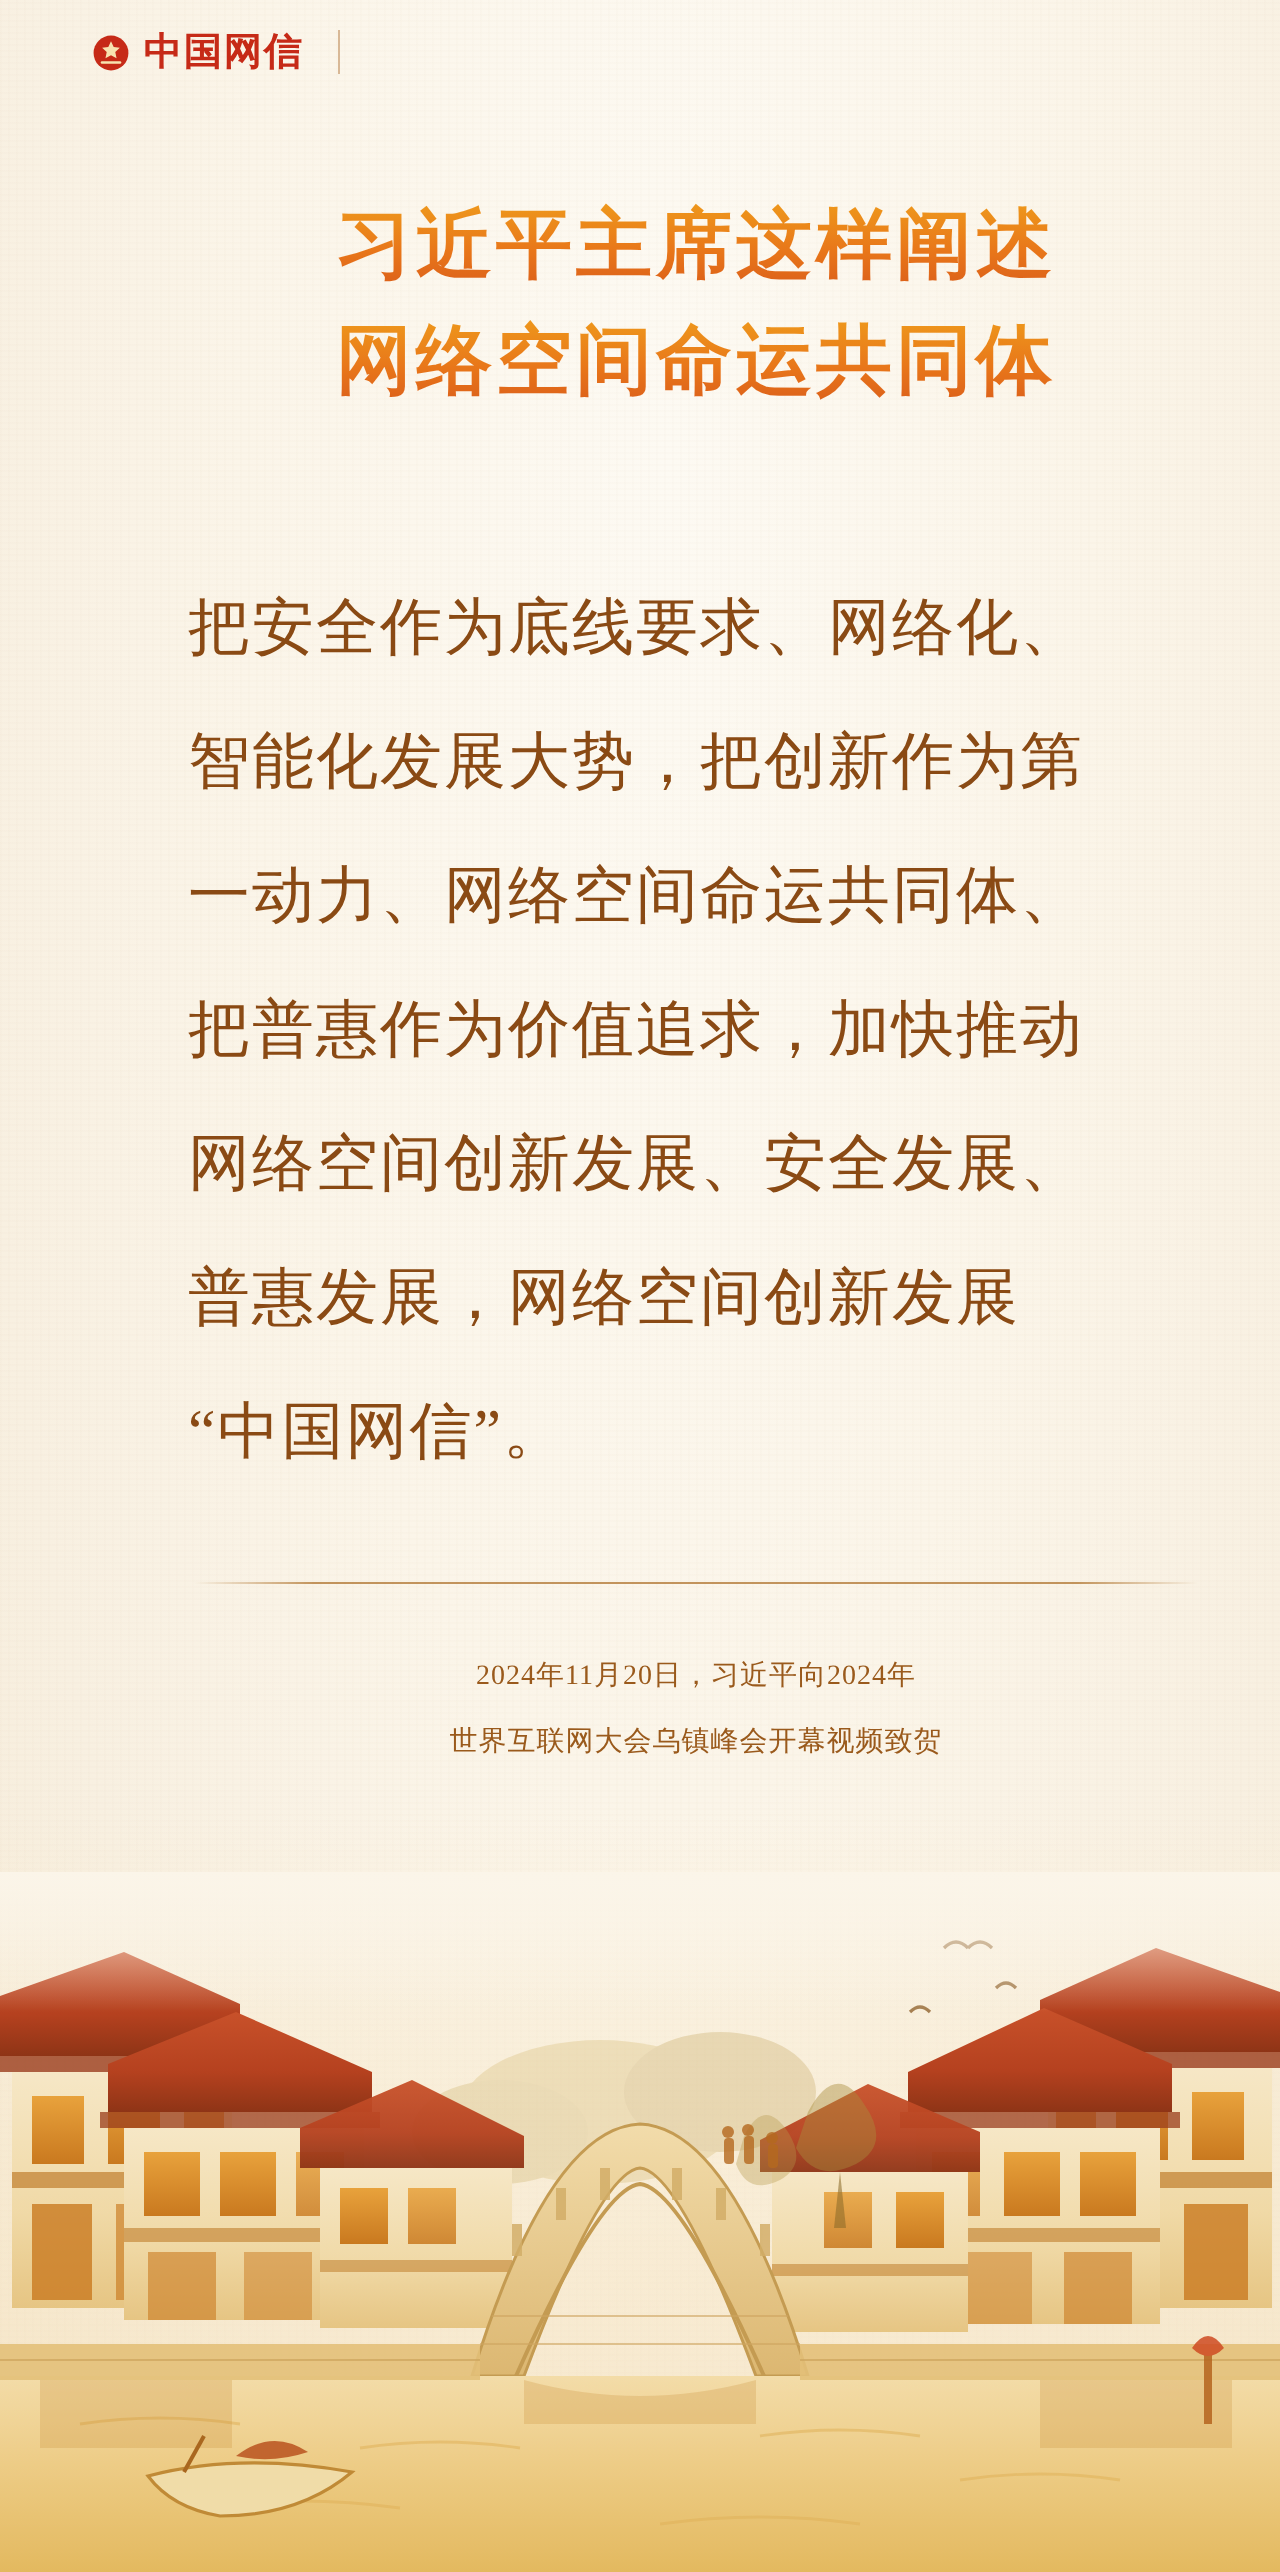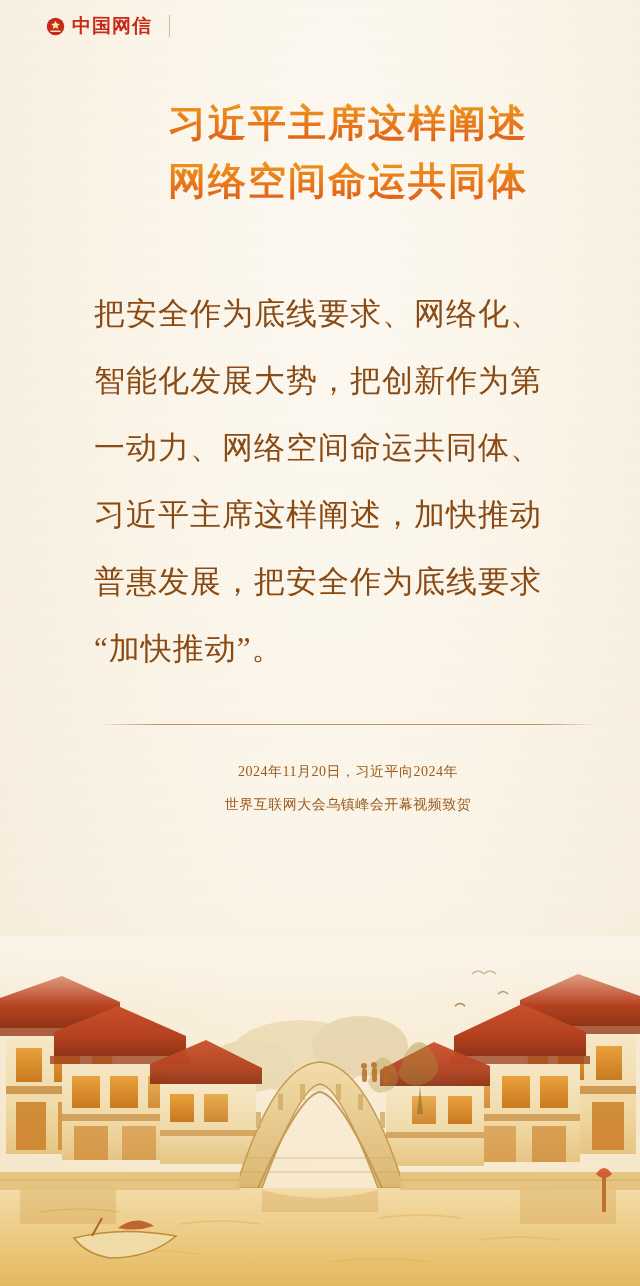--- a/index.html
+++ b/index.html
@@ -180,23 +180,24 @@
 
   <div class="headline">
     <div class="headline-line">习近平主席这样阐述</div>
     <div class="headline-line">网络空间命运共同体</div>
   </div>
 
   <div class="quote">
     <div class="quote-line">把安全作为底线要求、网络化、</div>
     <div class="quote-line">智能化发展大势，把创新作为第</div>
     <div class="quote-line">一动力、网络空间命运共同体、</div>
-    <div class="quote-line">习近平主席这样阐述，加快推动</div>
-    <div class="quote-line">普惠发展，把安全作为底线要求</div>
-    <div class="quote-line">“加快推动”。</div>
+    <div class="quote-line">把普惠作为价值追求，加快推动</div>
+    <div class="quote-line">网络空间创新发展、安全发展、</div>
+    <div class="quote-line">普惠发展，网络空间创新发展</div>
+    <div class="quote-line">“中国网信”。</div>
   </div>
 
   <div class="rule"></div>
 
   <div class="caption">
     <div class="caption-line">2024年11月20日，习近平向2024年</div>
     <div class="caption-line">世界互联网大会乌镇峰会开幕视频致贺</div>
   </div>
 
   <div class="wash"></div>

